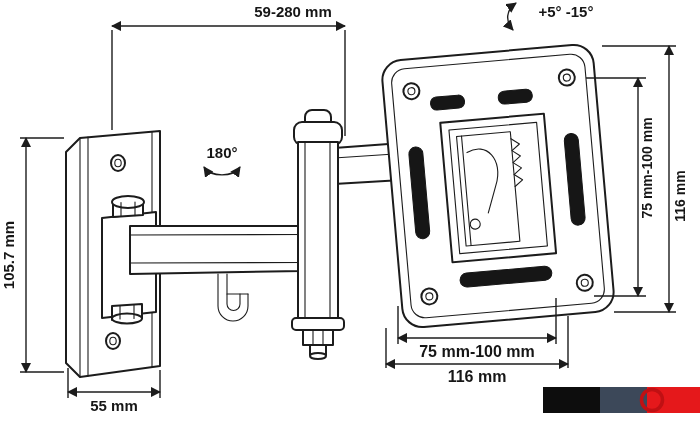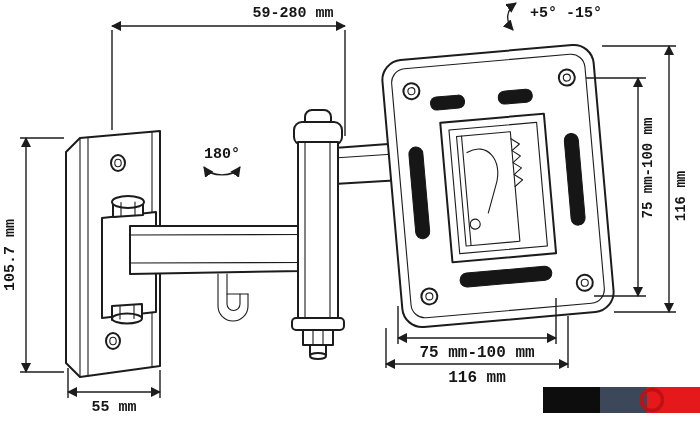--- a/index.html
+++ b/index.html
@@ -1,20 +1,20 @@
 <!DOCTYPE html>
 <html><head>
 <meta charset="utf-8">
 <style>
   html, body { margin: 0; padding: 0; background: #ffffff; }
   .stage {
     position: relative;
     width: 700px; height: 421px;
     background: #ffffff;
-    font-family: Liberation Mono, monospace;
+    font-family: Liberation Sans, sans-serif;
     overflow: hidden;
   }
   svg { display: block; }
   .part   { fill: #ffffff; stroke: #1c1c1c; stroke-width: 2; stroke-linejoin: round; stroke-linecap: round; }
   .thin   { fill: none;   stroke: #1c1c1c; stroke-width: 1.1; stroke-linejoin: round; stroke-linecap: round; }
   .dim    { fill: none;   stroke: #1c1c1c; stroke-width: 1.4; }
   .slot   { fill: #161616; stroke: #161616; }
   .dimtxt { font-weight: bold; font-size: 15px; fill: #161616; }
   .dimtxt.big { font-size: 16px; }
   .dimtxt.small { font-size: 14px; }

